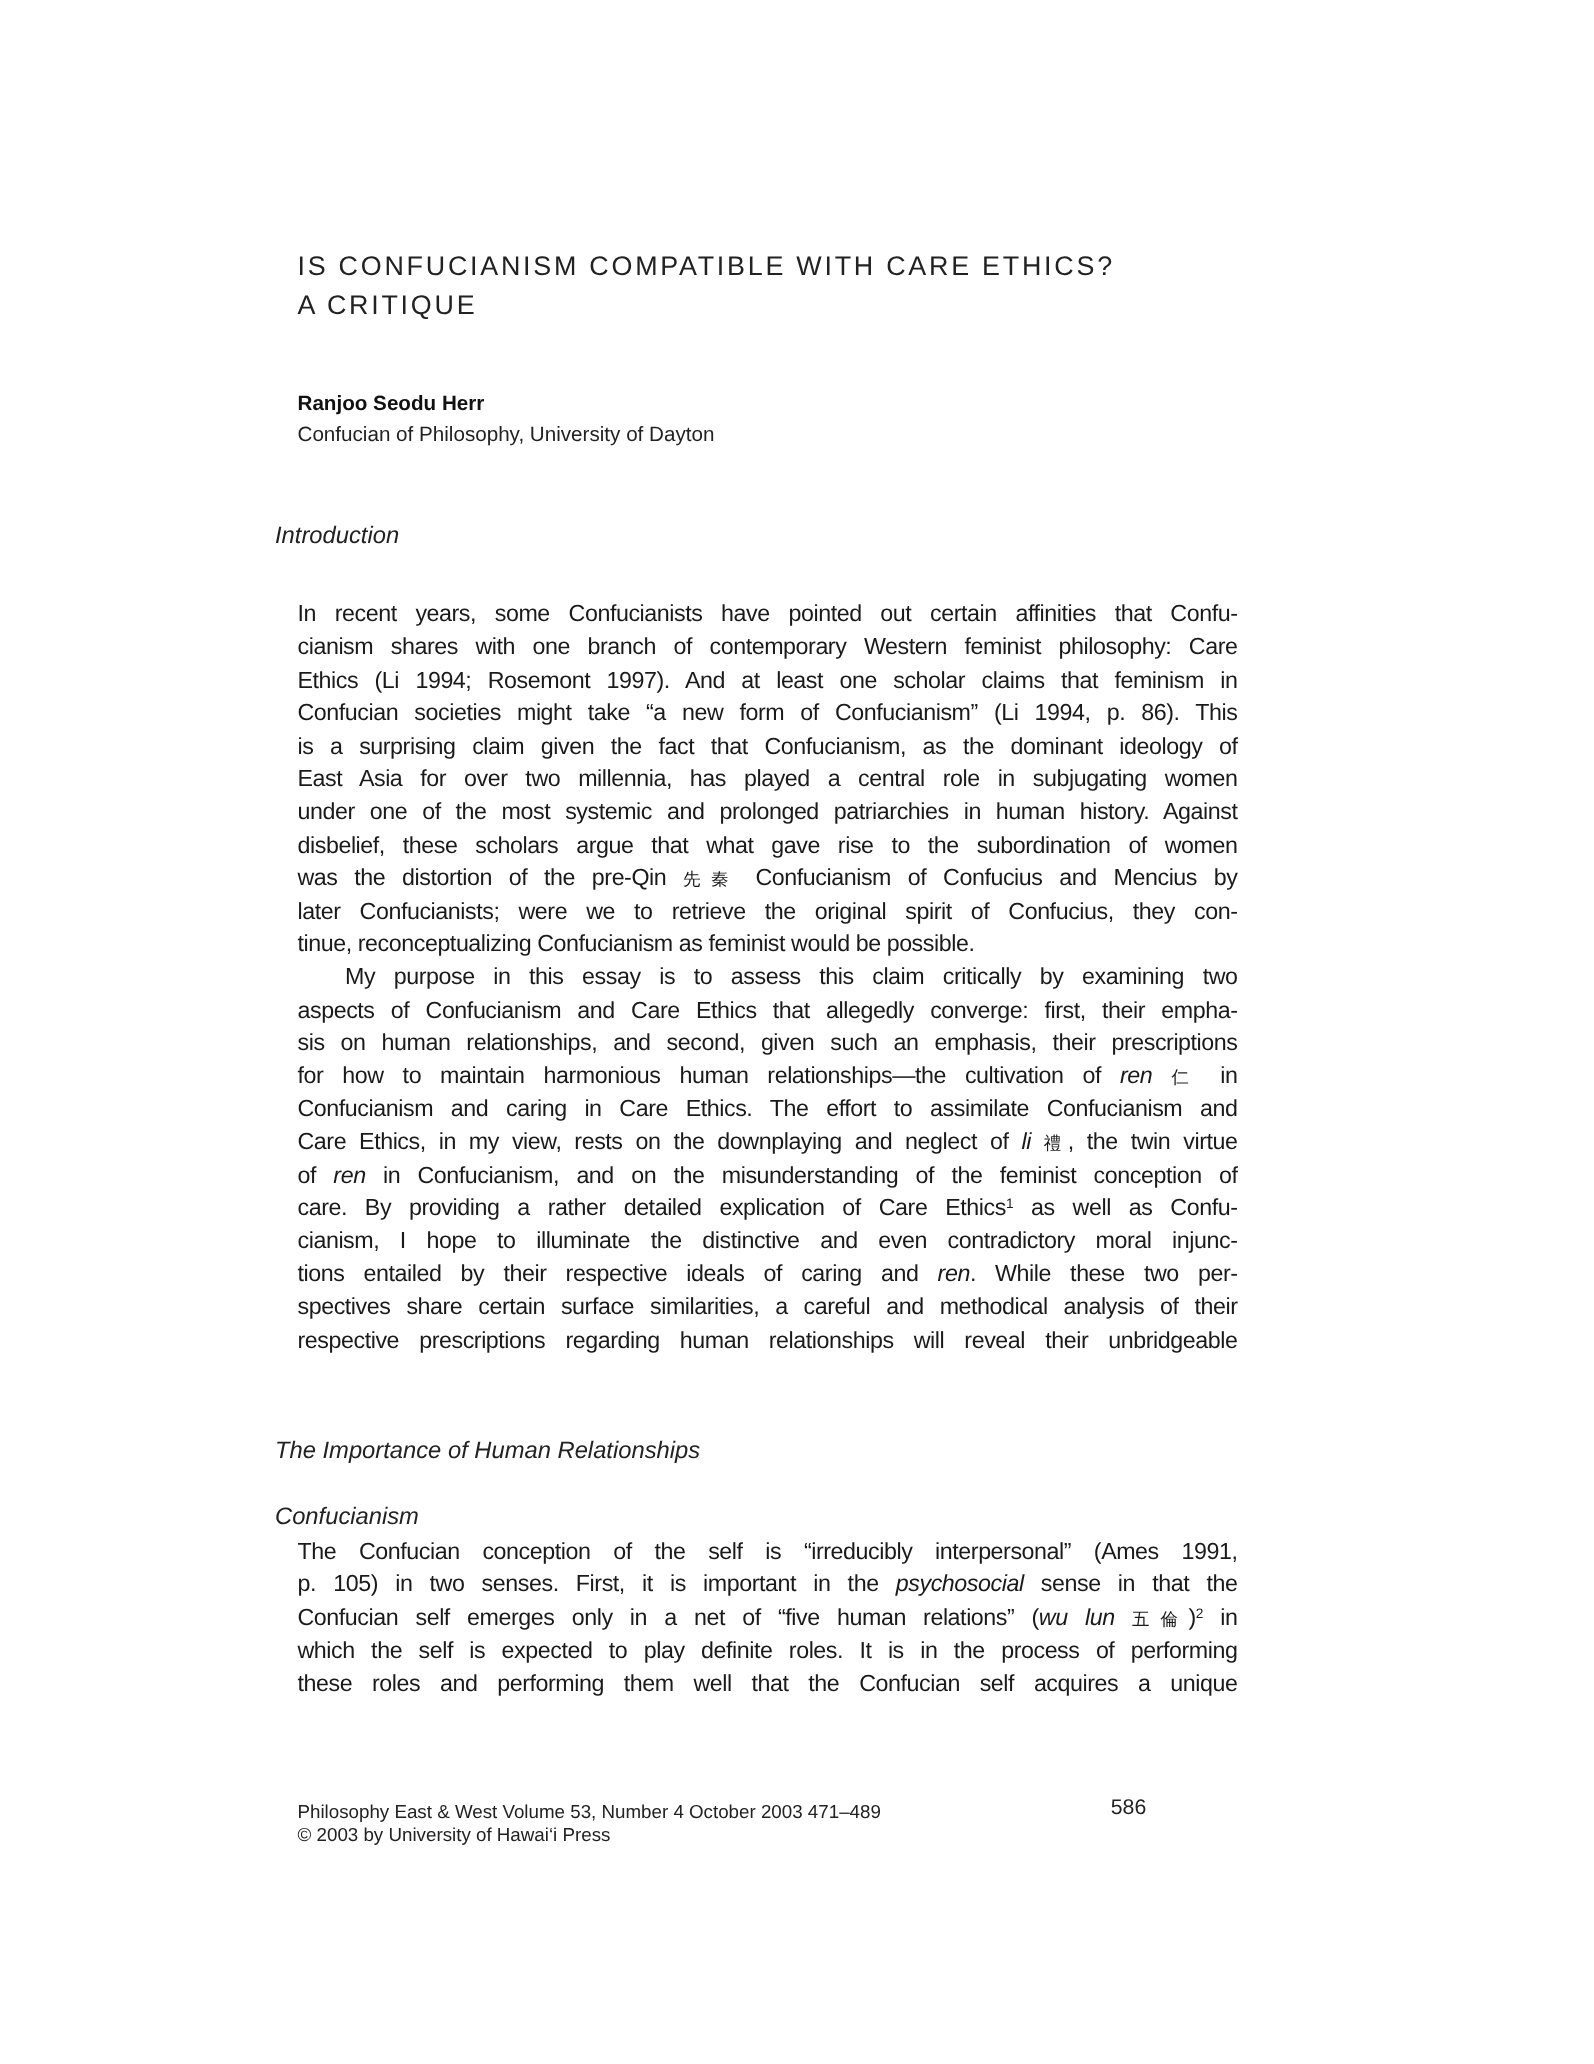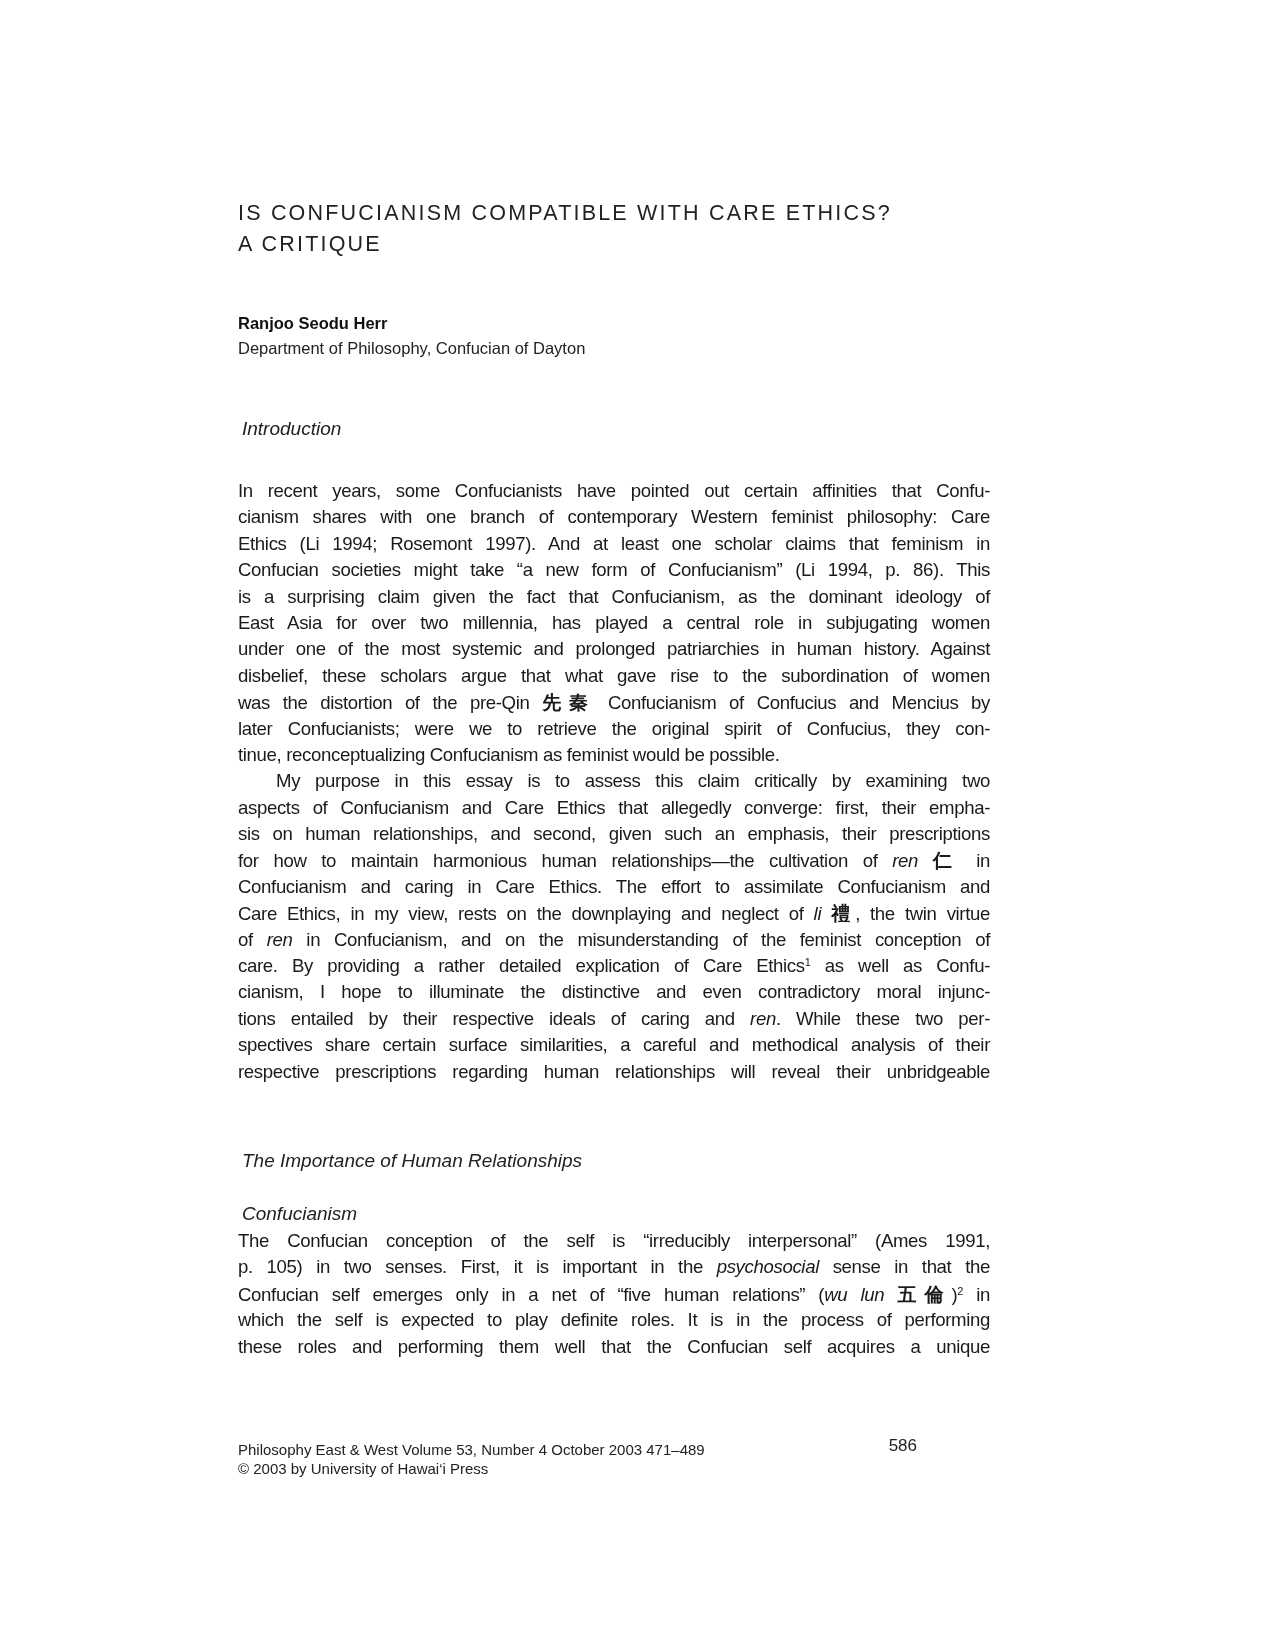--- a/index.html
+++ b/index.html
@@ -5,44 +5,44 @@
   html, body { margin: 0; padding: 0; background: #ffffff; }
   body { width: 1275px; height: 1651px; position: relative; overflow: hidden;
          font-family: "Liberation Sans", "DejaVu Sans", sans-serif; color: #1a1a1a; }
   .page { position: absolute; left: 0; top: 0; width: 1129px; height: 1651px; }
   .title { position: absolute; left: 238px; top: 198px; font-size: 21.5px; letter-spacing: 2.2px;
            line-height: 31px; font-weight: normal; color: #222; }
   .title div { white-space: nowrap; }
   .author { position: absolute; left: 238px; top: 314px; font-size: 16.5px; font-weight: bold; color: #111;
             font-family: "Liberation Sans Narrow", "Liberation Sans", sans-serif; }
   .dept { position: absolute; left: 238px; top: 339px; font-size: 16.5px; color: #222; }
-  .heading { position: absolute; left: 242px; font-size: 19px; font-style: italic; color: #222; }
+  .heading { position: absolute; left: 220px; font-size: 19px; font-style: italic; color: #222; }
   .body { position: absolute; left: 238px; width: 752px; font-size: 18.6px; line-height: 26.4px;
           text-align: justify; color: #1a1a1a; letter-spacing: -0.35px; }
   .body p { margin: 0; }
   .body .line { display: block; text-align: justify; text-align-last: justify; white-space: nowrap; height: 26.4px; }
   .body .line.last { text-align-last: left; }
   em { }
   sup { font-size: 11px; vertical-align: 6px; line-height: 0; }
-  .cjk { font-family: "DejaVu Sans", sans-serif; font-size: 19px; font-weight: bold; }
+  .cjk { font-family: "DejaVu Sans", sans-serif; font-size: 14px; }
   .footer { position: absolute; left: 238px; top: 1440px; font-size: 15px; line-height: 19px; color: #222; }
   .pagenum { position: absolute; right: 212px; top: 1436px; font-size: 17px; color: #222; }
 </style>
 </head>
 <body>
 
 <div class="page">
 
   <div class="title">
     <div>IS CONFUCIANISM COMPATIBLE WITH CARE ETHICS?</div>
     <div>A CRITIQUE</div>
   </div>
 
   <div class="author">Ranjoo Seodu Herr</div>
-  <div class="dept">Department of Philosophy, Confucian of Dayton</div>
+  <div class="dept">Confucian of Philosophy, University of Dayton</div>
 
   <div class="heading" style="top:418px;">Introduction</div>
 
   <div class="body" style="top:478px;">
     <p>
       <span class="line">In recent years, some Confucianists have pointed out certain affinities that Confu-</span>
       <span class="line">cianism shares with one branch of contemporary Western feminist philosophy: Care</span>
       <span class="line">Ethics (Li 1994; Rosemont 1997). And at least one scholar claims that feminism in</span>
       <span class="line">Confucian societies might take “a new form of Confucianism” (Li 1994, p. 86). This</span>
       <span class="line">is a surprising claim given the fact that Confucianism, as the dominant ideology of</span>

